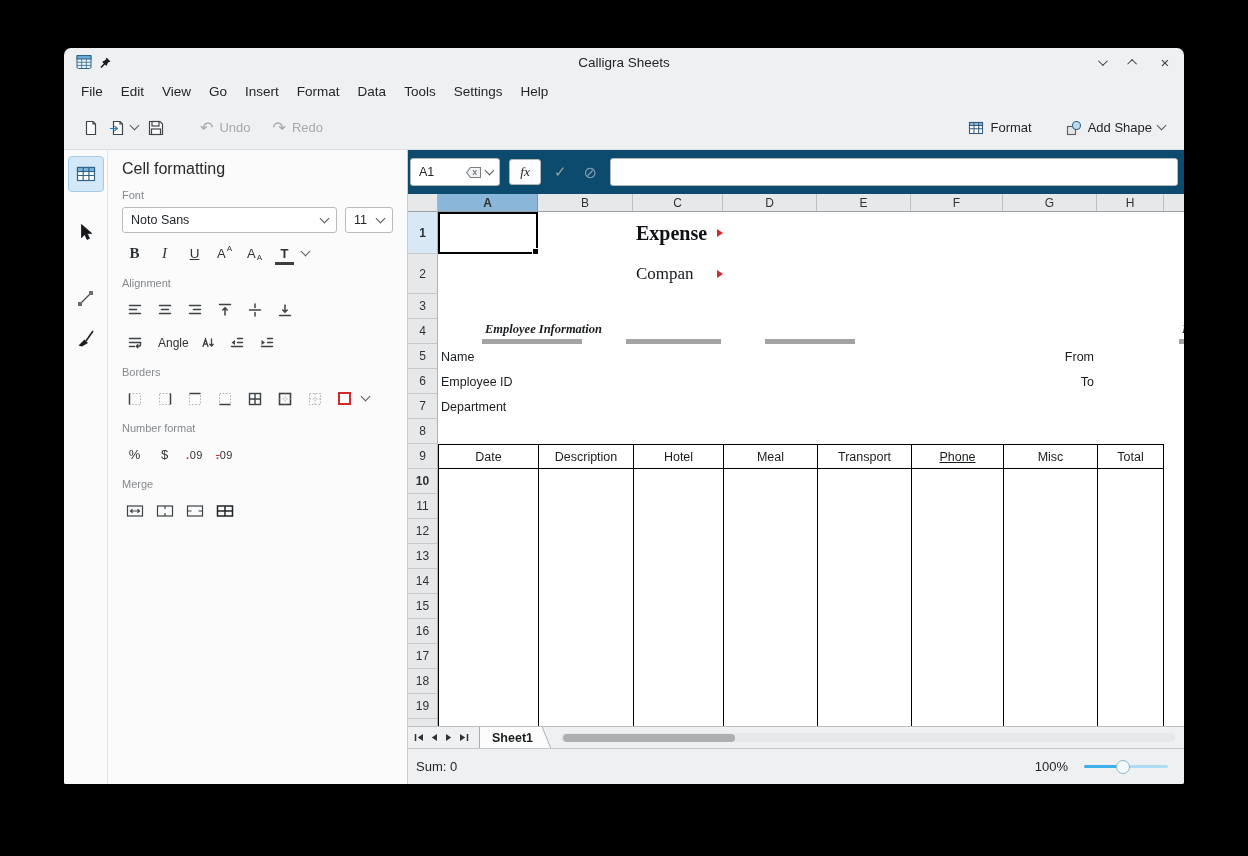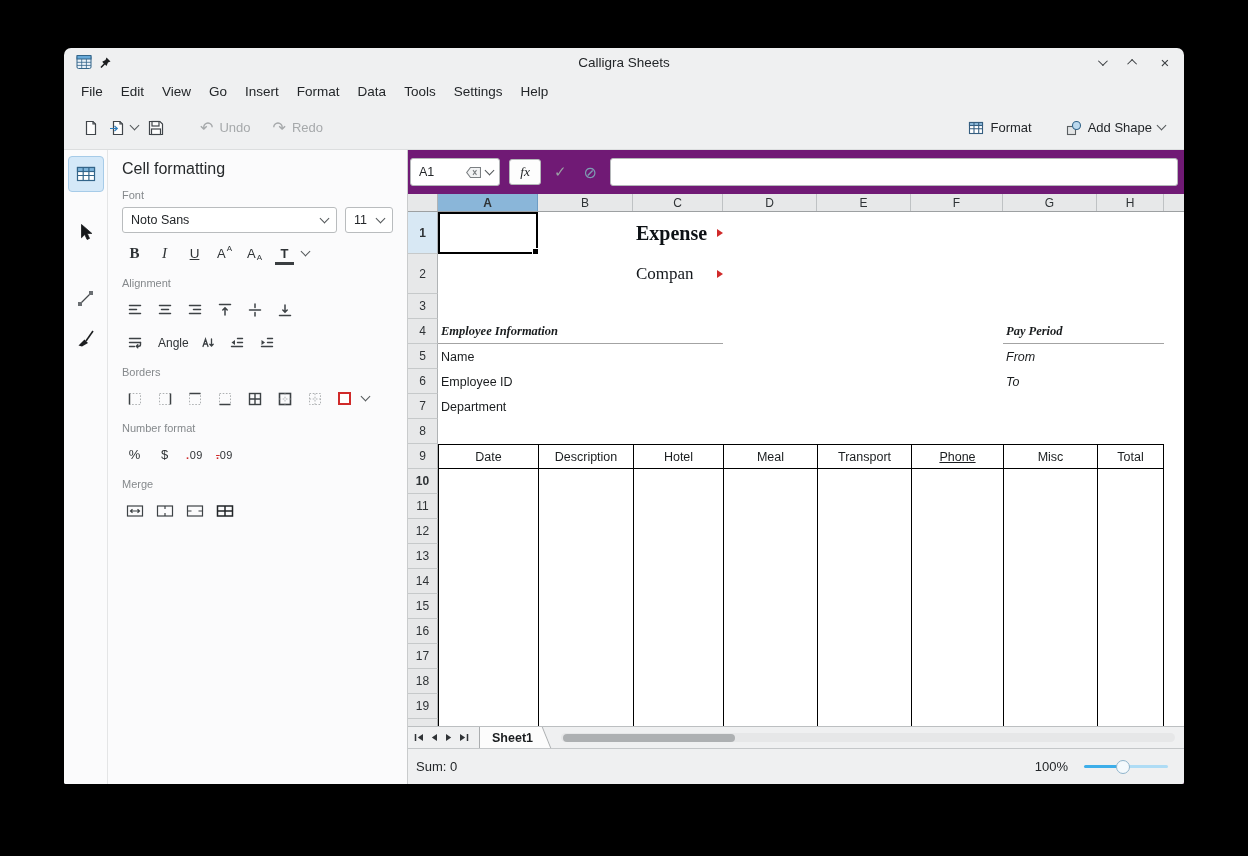--- a/index.html
+++ b/index.html
@@ -68,21 +68,21 @@
   .g-color { font-size:13px; font-weight:bold; position:relative; }
   .g-color::after { content:""; position:absolute; left:3px; right:3px; bottom:1px; height:3px; background:#3a3e41; }
   .angle-btn { font-size:12px; color:#2f3336; background:none; border:none; font-family:inherit; margin:0 6px; height:25px; }
   .numfmt { font-size:13px; }
   .prec { font-size:11px; letter-spacing:0.5px; }
   .prec-more::before { content:"."; color:#d02a2a; font-weight:bold; }
   .prec-less::before { content:"."; color:#d02a2a; font-weight:bold; text-decoration:line-through; }
   .swatch { width:13px; height:13px; border:2px solid #d02a2a; background:#fff; display:inline-block; }
 
   
-  .sheet-col { flex:1; display:flex; flex-direction:column; min-width:0; background:#701a75; }
+  .sheet-col { flex:1; display:flex; flex-direction:column; min-width:0; background:#0c4a6e; }
 
   .formula-bar { height:44px; flex:none; display:flex; align-items:center; padding:0 4px 0 2px; gap:9px; }
   .cellref { width:90px; height:28px; background:#fff; border:1px solid #b4b7b9; border-radius:3px; display:flex; align-items:center; padding:0 6px 0 8px; font-size:12.5px; color:#232629; gap:5px; }
   .cellref .sp { flex:1; }
   .fx-btn { width:32px; height:26px; background:#fdfdfd; border:1px solid #b4b7b9; border-radius:3px; font-family:"Liberation Serif",serif; font-style:italic; font-size:13.5px; color:#26292b; display:flex; align-items:center; justify-content:center; }
   .apply { color:#9aa0a3; font-size:15px; padding:0 4px; }
   .cancel { color:#7e9cb2; font-size:16px; padding:0 4px; }
   .formula-input { flex:1; height:28px; background:#fff; border:1px solid #b4b7b9; border-radius:3px; margin-right:2px; font-family:inherit; font-size:12.5px; padding:0 6px; }
 
   
@@ -95,22 +95,22 @@
   .grid-body { flex:1; overflow:hidden; background:#fff; }
   .grow { display:flex; }
   .row-h { width:30px; flex:none; background:#e7e8e9; border-right:1px solid #b0b3b5; border-bottom:1px solid #c6c9ca; display:flex; align-items:center; justify-content:center; font-size:12px; color:#2f3336; }
   .row-h.sel { font-weight:bold; background:#d8e8f4; }
   .row-filler { flex:1; }
   .cell { position:relative; display:flex; align-items:center; padding:0 3px; font-size:12.5px; color:#1a1d1f; white-space:nowrap; flex:none; }
   .cell-text { white-space:nowrap; }
   .c-title { font-family:"Liberation Serif",serif; font-weight:bold; font-size:20px; color:#0d1115; }
   .c-subtitle { font-family:"Liberation Serif",serif; font-size:17px; color:#14181c; }
   .c-section { font-family:"Liberation Serif",serif; font-weight:bold; font-style:italic; font-size:12.5px; }
-  .u-line { border-bottom:1px solid #a3a3a3; }
-  .a-right { justify-content:flex-start;font-style:italic; }
+  .u-line { border-bottom:5px solid #a3a3a3;margin-left:44px; }
+  .a-right { justify-content:flex-end; }
   .th-cell { justify-content:center; border-top:1px solid #000; border-bottom:1px solid #000; border-left:1px solid #000; }
   .tb-cell { border-left:1px solid #000; }
   .b-right { border-right:1px solid #000; }
   .sel-cell { border:2px solid #000; z-index:2; }
   .sel-cell::after { content:""; position:absolute; right:-3px; bottom:-3px; width:5px; height:5px; background:#000; border:1px solid #fff; }
   .ovf-arrow { position:absolute; right:0; top:50%; transform:translateY(-50%); width:0; height:0;
                border-left:6px solid #d02a2a; border-top:4px solid transparent; border-bottom:4px solid transparent; }
 
   
   .tab-bar { height:22px; flex:none; background:#eff0f1; border-top:1px solid #bcbfc1; display:flex; align-items:center; padding:0 3px; }

